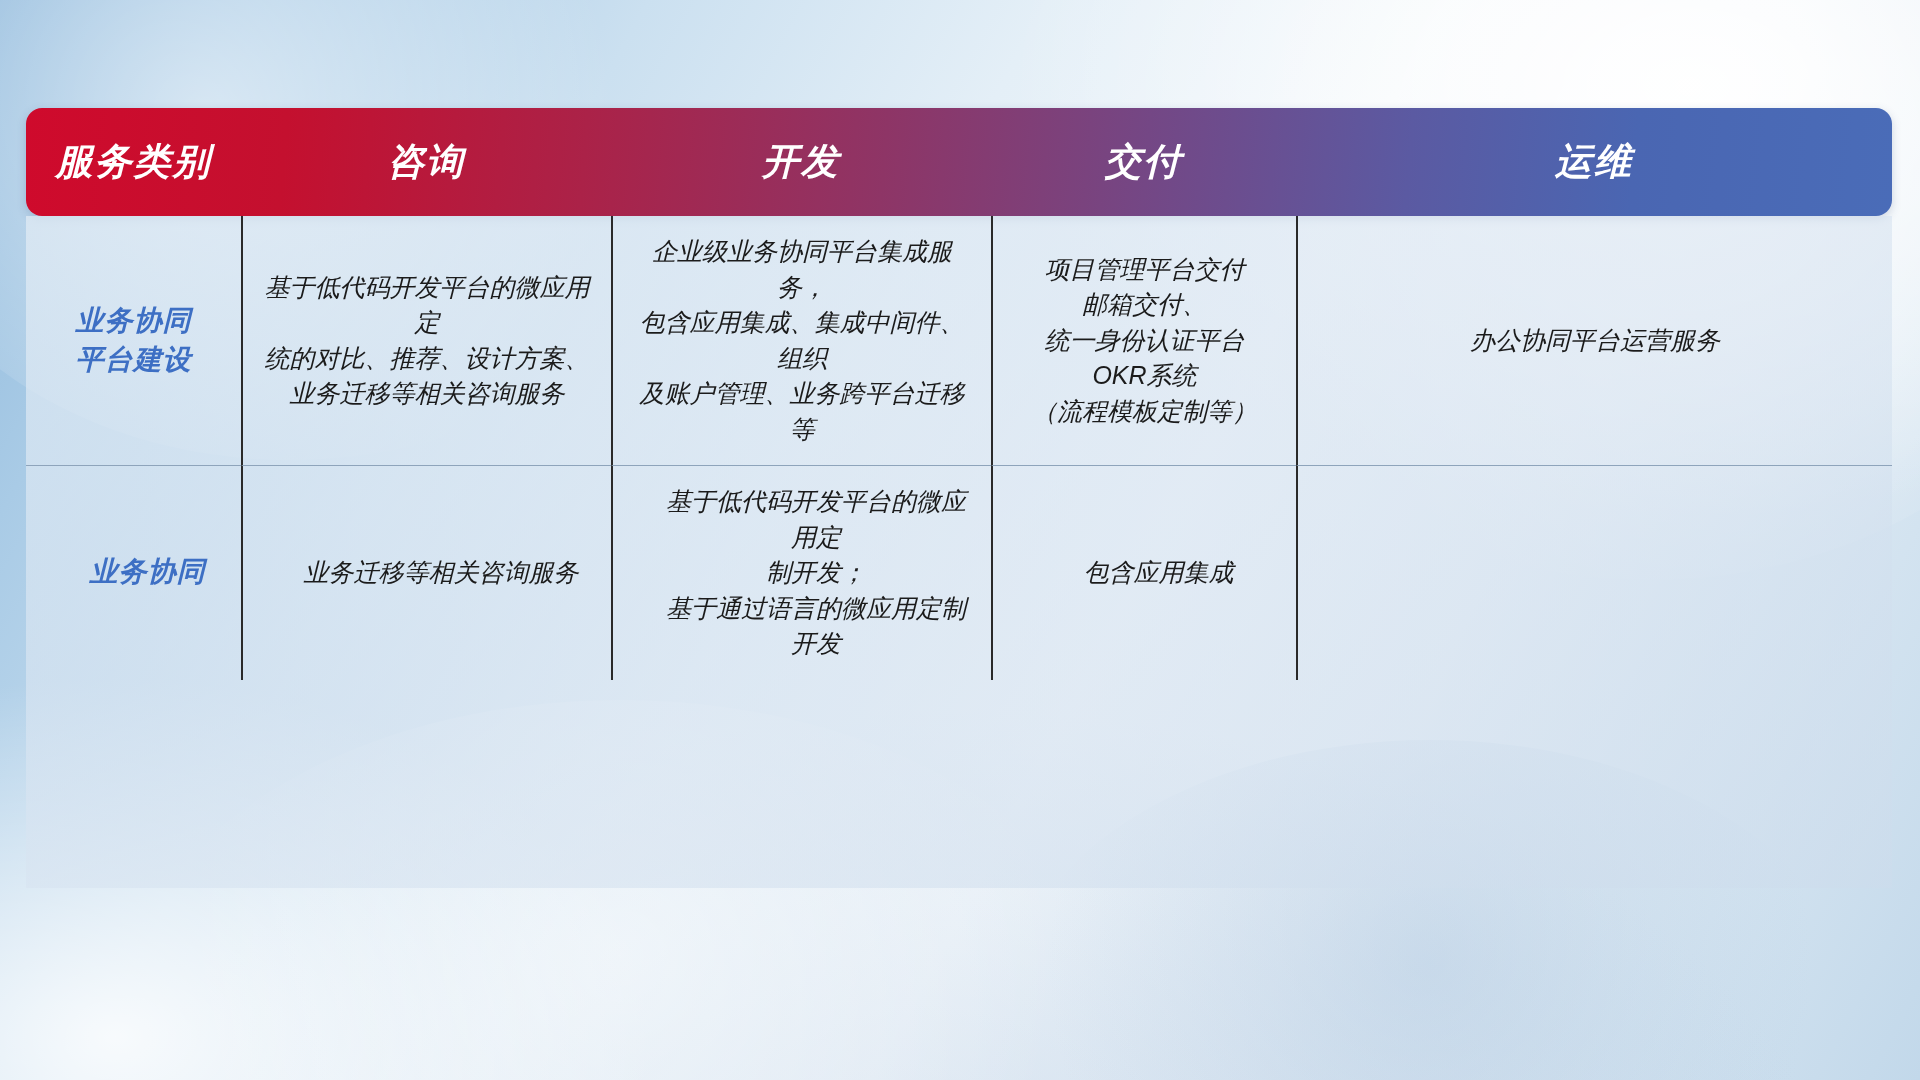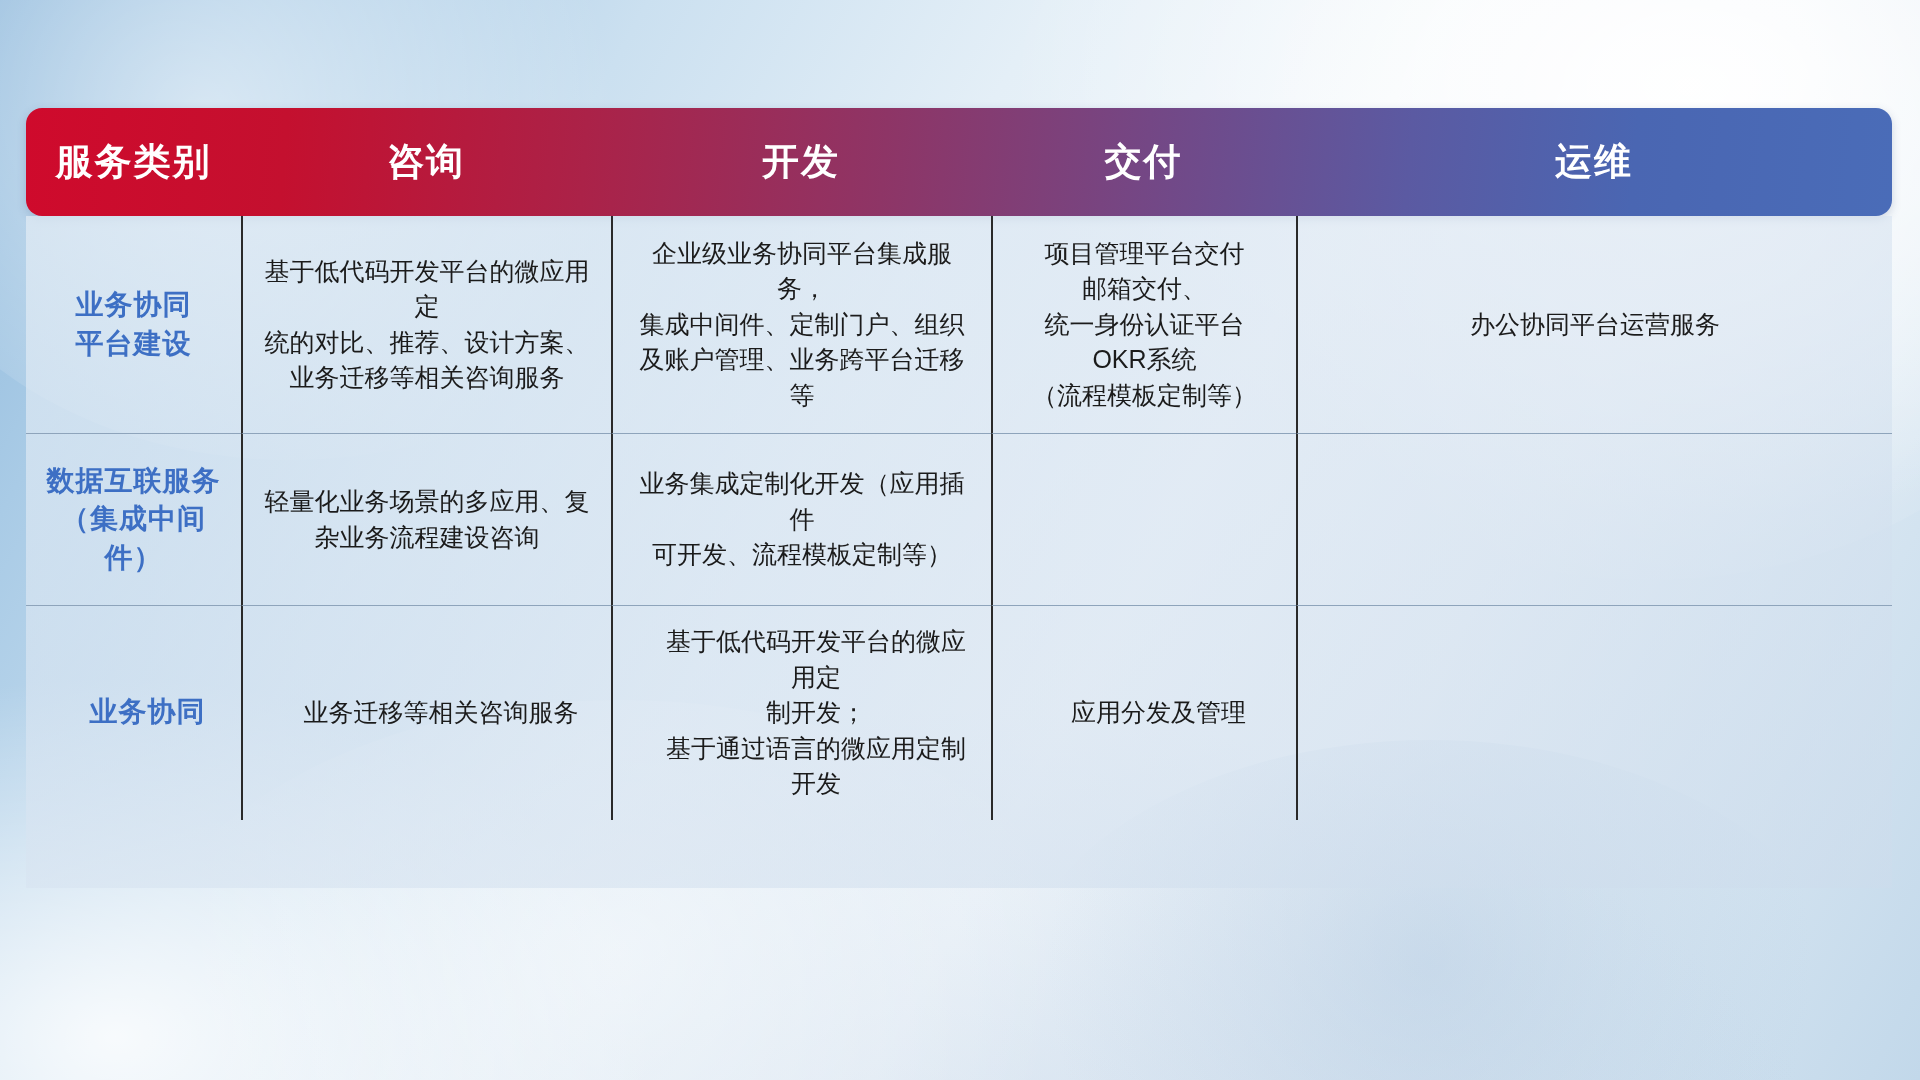--- a/index.html
+++ b/index.html
@@ -150,21 +150,21 @@
     top: 108px;
     width: 1866px;
     height: 672px;
     background: linear-gradient(160deg,
         rgba(226,236,245,0.72) 0%,
         rgba(216,228,241,0.62) 45%,
         rgba(205,220,236,0.55) 100%);
     z-index: 0;
     pointer-events: none;
   }
-  .table { position: relative; z-index: 1; }
+  .table { position: relative; z-index: 1; font-style: italic; }
 </style>
 </head>
 <body>
 
 <div id="slide">
 
   <div class="blob blob-a"></div>
   <div class="blob blob-b"></div>
   <div class="blob blob-c"></div>
   <div class="blob blob-d"></div>
@@ -205,47 +205,37 @@
 
       <tbody>
 
         <tr class="tbody-row r1">
           <td class="tcell cat-cell">业务协同
 平台建设</td>
           <td class="tcell body-text rule-l">基于低代码开发平台的微应用定
 统的对比、推荐、设计方案、
 业务迁移等相关咨询服务</td>
           <td class="tcell body-text rule-l">企业级业务协同平台集成服务，
-集成中间件、定制门户、组织
+包含应用集成、集成中间件、组织
 及账户管理、业务跨平台迁移等</td>
           <td class="tcell body-text rule-l">项目管理平台交付
 邮箱交付、
 统一身份认证平台
 OKR系统
 （流程模板定制等）</td>
           <td class="tcell body-text rule-l">办公协同平台运营服务</td>
         </tr>
 
-        <tr class="tbody-row r2">
-          <td class="tcell cat-cell">数据互联服务
-（集成中间件）</td>
-          <td class="tcell body-text rule-l">轻量化业务场景的多应用、复
-杂业务流程建设咨询</td>
-          <td class="tcell body-text rule-l">业务集成定制化开发（应用插件
-可开发、流程模板定制等）</td>
-          <td class="tcell body-text rule-l"></td>
-          <td class="tcell body-text rule-l"></td>
-        </tr>
 
         <tr class="tbody-row r3">
           <td class="tcell cat-cell">业务协同</td>
           <td class="tcell body-text rule-l">业务迁移等相关咨询服务</td>
           <td class="tcell body-text rule-l">基于低代码开发平台的微应用定
 制开发；
 基于通过语言的微应用定制开发</td>
-          <td class="tcell body-text rule-l">应用分发及管理</td>
+          <td class="tcell body-text rule-l">包含应用集成</td>
           <td class="tcell body-text rule-l"></td>
         </tr>
 
       </tbody>
     </table>
   </div>
 </div>
 
 </body></html>

